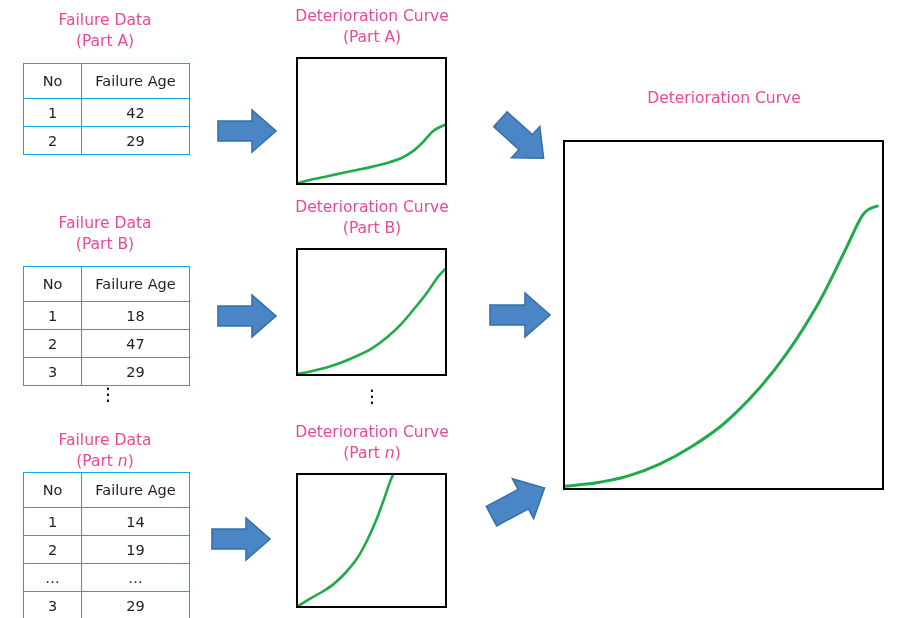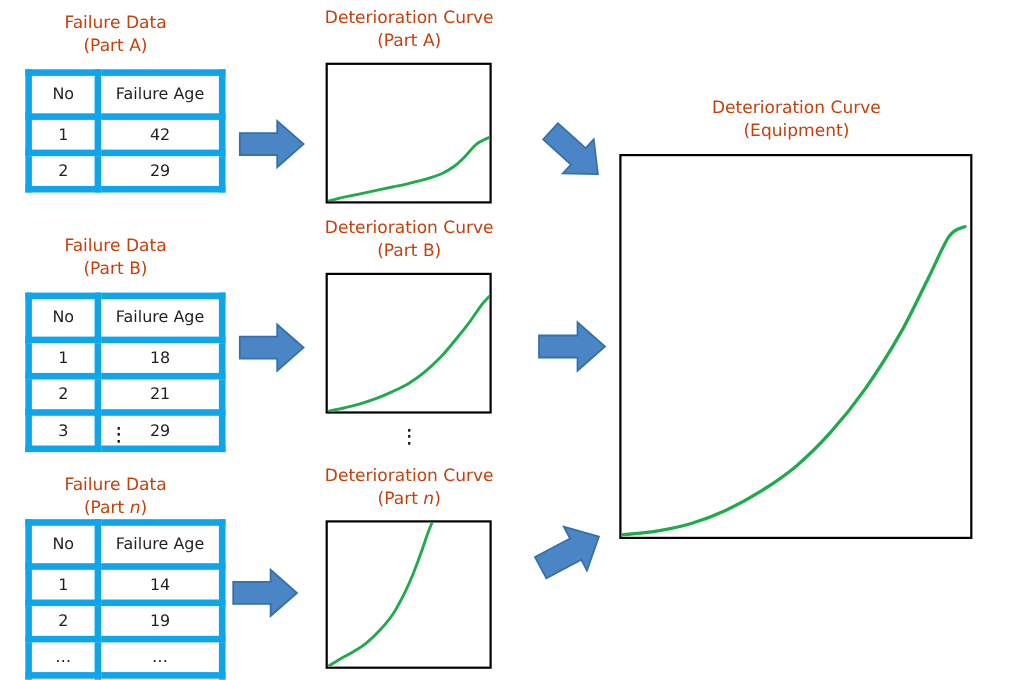--- a/index.html
+++ b/index.html
@@ -15,35 +15,35 @@
     color: #1a1a1a;
     overflow: hidden;
   }
   .abs { position: absolute; }
 
   
   .caption {
     text-align: center;
     font-size: 15.5px;
     line-height: 1.35;
-    color: #c2410c;
+    color: #ec4899;
     white-space: nowrap;
   }
   .caption .l2 { display: block; }
   .ital { font-style: italic; }
 
   
   table.failure-table {
     border-collapse: collapse;
     table-layout: fixed;
     background: #ffffff;
   }
   table.failure-table td,
   table.failure-table th {
-    border: 6px solid #0ea5e9;
+    border: 1px solid #0ea5e9;
     text-align: center;
     font-weight: normal;
     font-size: 14.5px;
     color: #1f1f1f;
     padding: 0;
   }
   table.failure-table th { height: 34px; }
   table.failure-table td { height: 27px; }
   .col-no  { width: 57px; }
   .col-age { width: 107px; }
@@ -111,21 +111,21 @@
       <th class="col-age">Failure Age</th>
     </tr>
   </thead>
   <tbody>
     <tr>
       <td>1</td>
       <td>18</td>
     </tr>
     <tr>
       <td>2</td>
-      <td>21</td>
+      <td>47</td>
     </tr>
     <tr>
       <td>3</td>
       <td>29</td>
     </tr>
   </tbody>
 </table>
 
 <div class="abs vdots" style="left:88px; top:386px; width:40px;">
   <span>·</span>
@@ -176,21 +176,20 @@
   <span class="l2">(Part B)</span>
 </div>
 
 <div class="abs caption" style="left:286px; top:422px; width:172px;">
   <span>Deterioration Curve</span>
   <span class="l2"><span>(Part </span><span class="ital">n</span><span>)</span></span>
 </div>
 
 <div class="abs caption" style="left:638px; top:88px; width:172px;">
   <span>Deterioration Curve</span>
-  <span class="l2">(Equipment)</span>
 </div>
 
 <div class="abs vdots" style="left:352px; top:388px; width:40px;">
   <span>·</span>
   <span>·</span>
   <span>·</span>
 </div>
 
 <div class="abs chartbox" id="box-0" style="left:296px; top:57px; width:151px; height:128px;">
   <svg id="svg-0" width="147" height="124" viewBox="0 0 147 124">

